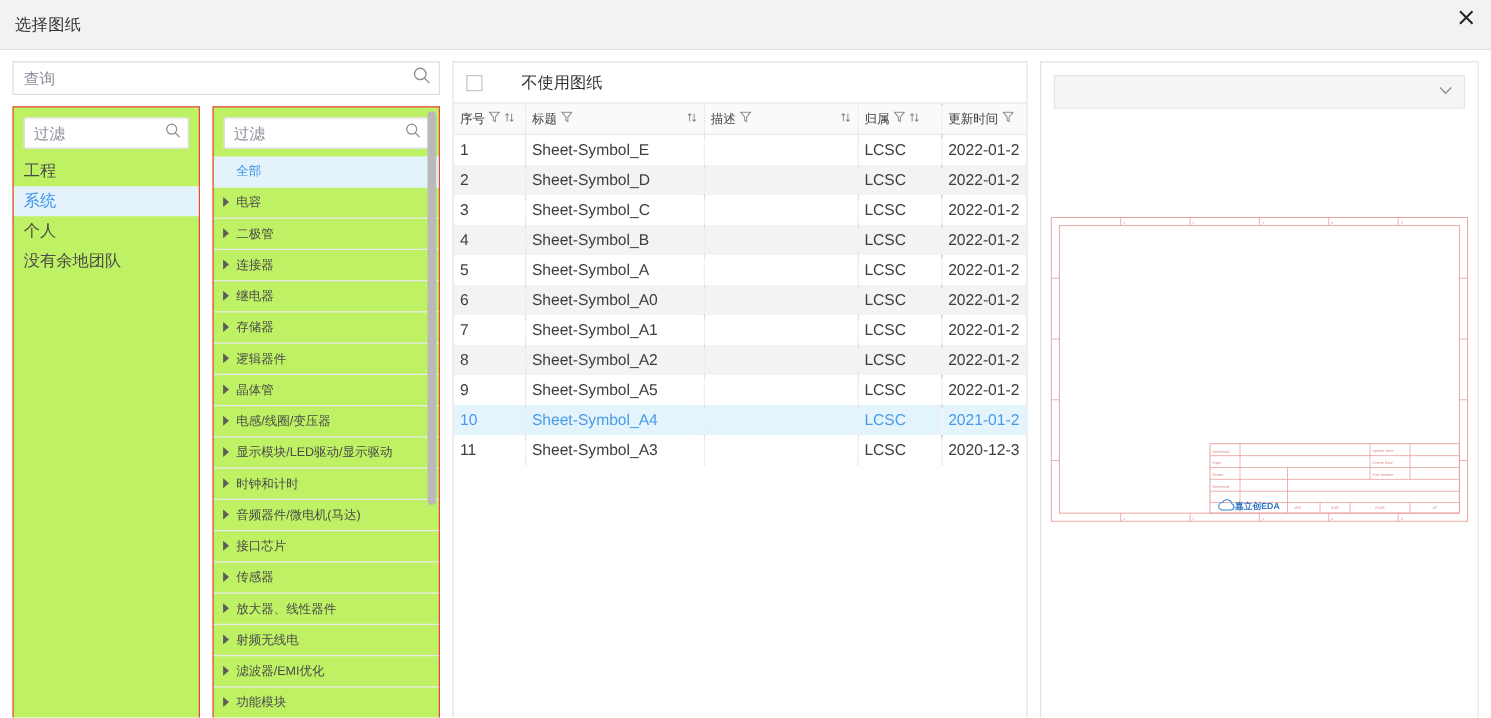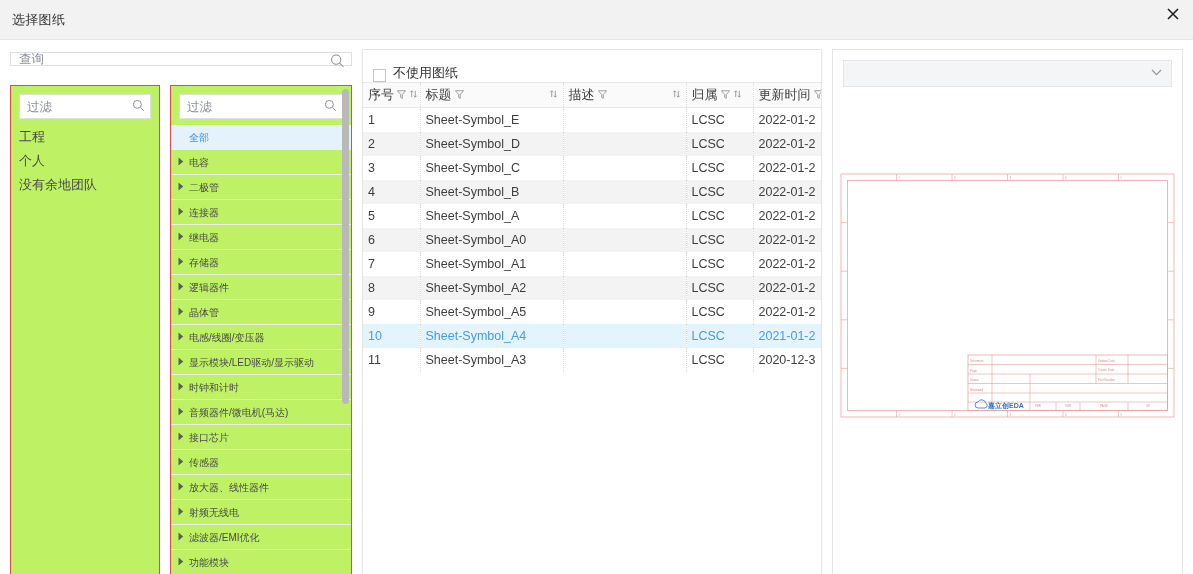--- a/index.html
+++ b/index.html
@@ -48,21 +48,21 @@
     padding: 9px 10px 0 10px;
     display: flex;
     flex-direction: column;
   }
   .search-wrap {
     position: relative;
     height: 27px;
     margin-bottom: 9px;
   }
   .search-input {
-    width: 100%; height: 14px;
+    width: 100%; height: 27px;
     border: 1px solid #dcdfe3;
     background: #fff;
     padding: 0 28px 0 8px;
     font-size: 12.5px;
     font-family: inherit;
     color: #444;
     outline: none;
   }
   .search-input::placeholder { color: #8a8f99; }
   .search-icon-abs {
@@ -180,23 +180,24 @@
     margin-top: 9px;
     border: 1px solid #e2e4e7;
     background: #fff;
     display: flex;
     flex-direction: column;
     overflow: hidden;
   }
   .checkbox-row {
     height: 32px;
     display: flex;
-    align-items: flex-end;
+    align-items: center;
     padding-left: 10px;
     flex: none;
+    gap: 24px;
   }
   .cb-box {
     width: 13px; height: 13px;
     border: 1px solid #c2c6cc;
     background: #fff;
     margin-right: 7px;
     cursor: pointer;
     flex: none;
   }
   .cb-label {
@@ -209,21 +210,21 @@
     width: 100%;
     border-collapse: collapse;
     table-layout: fixed;
   }
   table.grid th {
     height: 25px;
     background: #fafafa;
     border-top: 1px solid #e8e8e8;
     border-bottom: 1px solid #e8e8e8;
     border-right: 1px dotted #dcdcdc;
-    font-size: 13px;
+    font-size: 10px;
     font-weight: normal;
     color: #3d3d3d;
     text-align: left;
     padding: 0 5px;
     white-space: nowrap;
     overflow: hidden;
     cursor: pointer;
   }
   table.grid th .hdr {
     display: flex;
@@ -334,20 +335,21 @@
           <input class="filter-input" type="text" placeholder="过滤" style="">
           <span class="filter-icon-abs">
             <svg width="13" height="13" viewBox="0 0 16 16">
               <circle cx="6.6" cy="6.6" r="4.9" stroke="#8d8d8d" stroke-width="1.2" fill="none"></circle>
               <line x1="10.3" y1="10.3" x2="14.4" y2="14.4" stroke="#8d8d8d" stroke-width="1.2"></line>
             </svg>
           </span>
         </div>
         <ul class="plain-list" id="source-list">
             <li class=""><span>工程</span></li>
+            <li class="active"><span>系统</span></li>
             <li class=""><span>个人</span></li>
             <li class=""><span>没有余地团队</span></li>
           </ul>
       </div>
 
       <div class="col-box col-right">
         <div class="filter-wrap">
           <input class="filter-input" type="text" placeholder="过滤" style="">
           <span class="filter-icon-abs">
             <svg width="13" height="13" viewBox="0 0 16 16">

